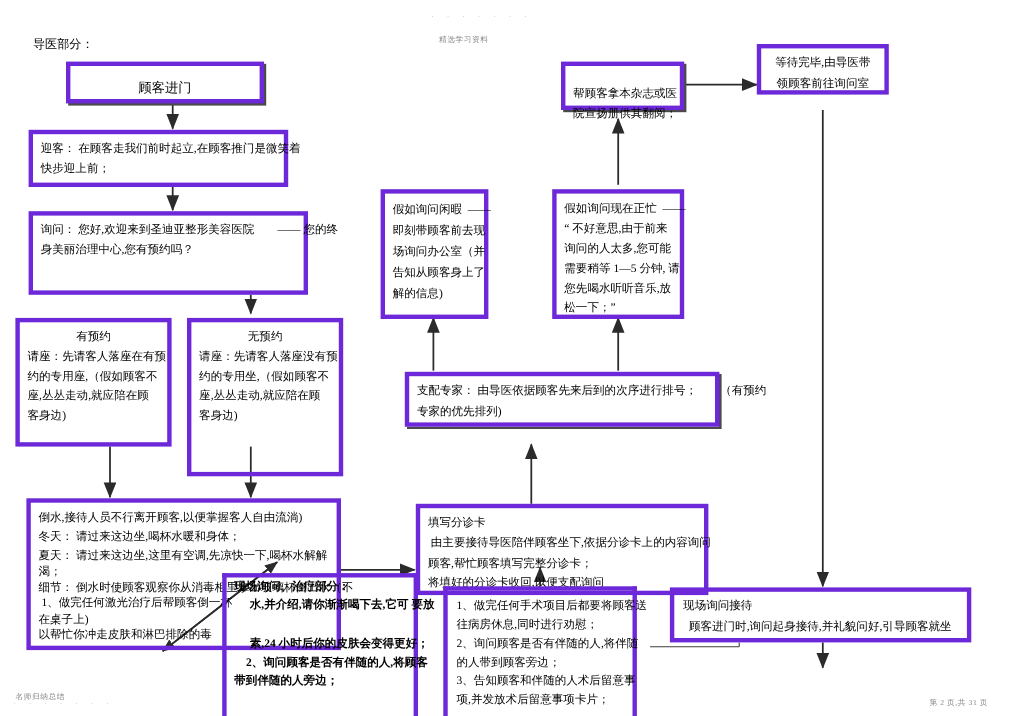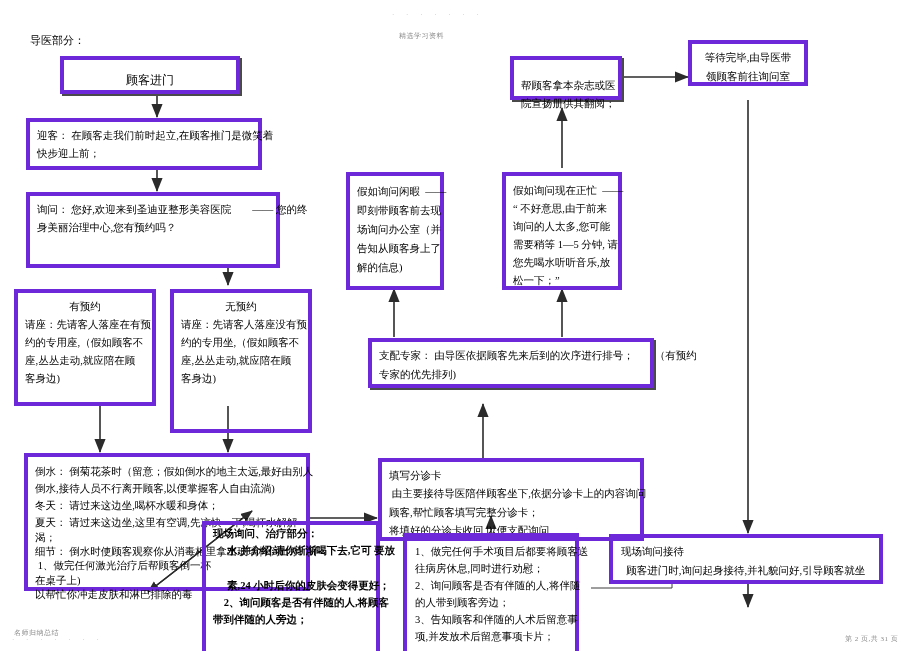--- a/index.html
+++ b/index.html
@@ -152,21 +152,20 @@
 
   <div class="box" style="left:170px; top:289px; width:142px; height:144px; line-height:1.72;">
     <span class="ln box-title-c">无预约</span>
     <span class="ln">请座：先请客人落座没有预</span>
     <span class="ln">约的专用坐,（假如顾客不</span>
     <span class="ln">座,丛丛走动,就应陪在顾</span>
     <span class="ln">客身边)</span>
   </div>
 
   <div class="box" style="left:24px; top:453px; width:286px; height:138px; line-height:1.62; padding:6px 7px;">
-    <span class="ln">倒水： 倒菊花茶时（留意；假如倒水的地主太远,最好由别人</span>
     <span class="ln">倒水,接待人员不行离开顾客,以便掌握客人自由流淌)</span>
     <span class="ln">冬天： 请过来这边坐,喝杯水暖和身体；</span>
     <span class="ln">夏天： 请过来这边坐,这里有空调,先凉快一下,喝杯水解解</span>
     <span class="ln tight">渴；</span>
     <span class="ln tight">细节： 倒水时使顾客观察你从消毒柜里拿出玻璃杯倒出水（不</span>
     <span class="ln tight"> 1、做完任何激光治疗后帮顾客倒一杯</span>
     <span class="ln tight">在桌子上)</span>
     <span class="ln tight">以帮忙你冲走皮肤和淋巴排除的毒</span>
   </div>
 

